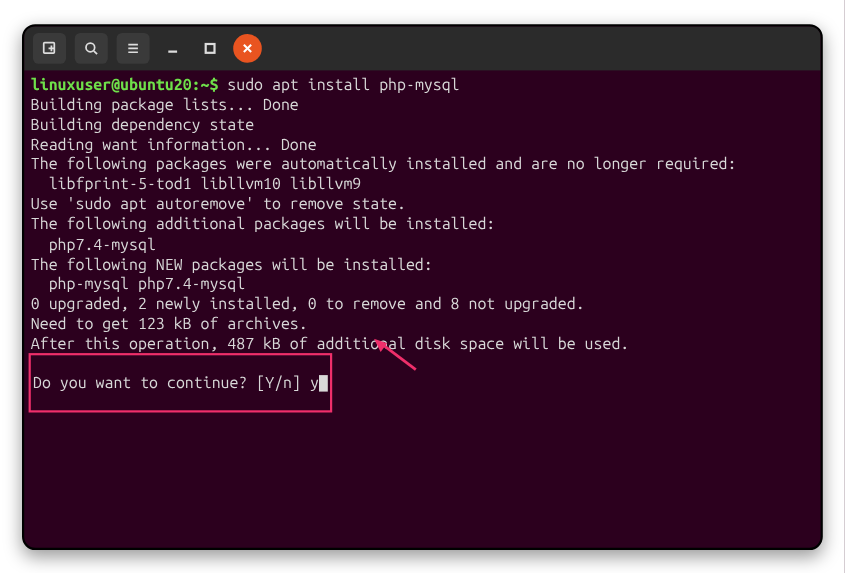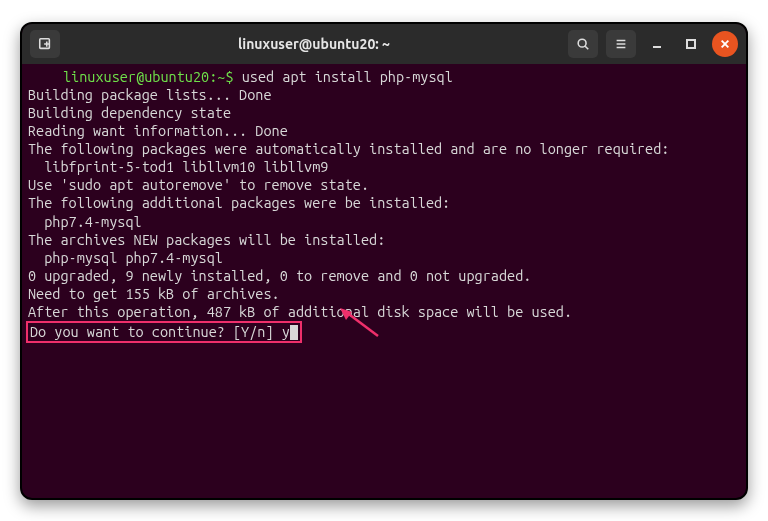--- a/index.html
+++ b/index.html
@@ -71,25 +71,25 @@
   .terminal {
     flex: 1;
     padding: 4px 6px;
     font-size: 14.5px;
     line-height: 1.25;
     color: #d8d8d8;
     white-space: pre;
     overflow: hidden;
     font-family: "Ubuntu Mono", "DejaVu Sans Mono", monospace;
   }
-  .prompt { color: #6fe04a; font-weight: normal; margin-left: 35px; }
+  .prompt { color: #6fe04a; font-weight: bold; }
   .highlight-box {
     display: inline-block;
     border: 2px solid #ef2f6b;
-    padding: 0 2px;
+    padding: 16px 2px;
     margin-left: -2px;
   }
   .cursor {
     display: inline-block;
     width: 8px;
     height: 15px;
     background: #d8d8d8;
     vertical-align: text-bottom;
   }
   .arrow {
@@ -103,21 +103,20 @@
 
 <div class="window">
   <div class="titlebar">
     <div class="tb-btn">
       <svg viewBox="0 0 16 16">
           <rect x="2" y="2" width="11" height="11" rx="1"></rect>
           <line x1="10" y1="5" x2="10" y2="11"></line>
           <line x1="7" y1="8" x2="13" y2="8"></line>
         </svg>
     </div>
-    <div class="tb-title">linuxuser@ubuntu20: ~</div>
     <div class="tb-right">
       <div class="tb-btn">
         <svg viewBox="0 0 16 16">
             <circle cx="7" cy="7" r="4.5"></circle>
             <line x1="10.5" y1="10.5" x2="14" y2="14"></line>
           </svg>
       </div>
       <div class="tb-btn">
         <svg viewBox="0 0 16 16">
             <line x1="3" y1="4" x2="13" y2="4"></line>
@@ -137,33 +136,33 @@
       </div>
       <div class="win-ctrl win-close">
         <svg viewBox="0 0 12 12">
             <line x1="2" y1="2" x2="10" y2="10"></line>
             <line x1="10" y1="2" x2="2" y2="10"></line>
           </svg>
       </div>
     </div>
   </div>
   <div class="term-wrap">
-    <div class="terminal"><span class="prompt">linuxuser@ubuntu20:~$</span> <span>used apt install php-mysql</span>
+    <div class="terminal"><span class="prompt">linuxuser@ubuntu20:~$</span> <span>sudo apt install php-mysql</span>
 <span>Building package lists... Done</span>
 <span>Building dependency state</span>
 <span>Reading want information... Done</span>
 <span>The following packages were automatically installed and are no longer required:</span>
 <span>  libfprint-5-tod1 libllvm10 libllvm9</span>
 <span>Use 'sudo apt autoremove' to remove state.</span>
-<span>The following additional packages were be installed:</span>
+<span>The following additional packages will be installed:</span>
 <span>  php7.4-mysql</span>
-<span>The archives NEW packages will be installed:</span>
+<span>The following NEW packages will be installed:</span>
 <span>  php-mysql php7.4-mysql</span>
-<span>0 upgraded, 9 newly installed, 0 to remove and 0 not upgraded.</span>
-<span>Need to get 155 kB of archives.</span>
+<span>0 upgraded, 2 newly installed, 0 to remove and 8 not upgraded.</span>
+<span>Need to get 123 kB of archives.</span>
 <span>After this operation, 487 kB of additional disk space will be used.</span>
 <span class="highlight-box"><span>Do you want to continue? [Y/n] y</span><span class="cursor"></span></span></div>
     <svg class="arrow" style="left:318px; top:244px;" width="40" height="30" viewBox="0 0 40 30">
       <line x1="38" y1="28" x2="6" y2="4" stroke="#ef2f6b" stroke-width="2.5"></line>
       <polygon points="0,0 12,4 6,12" fill="#ef2f6b"></polygon>
     </svg>
   </div>
 </div>
 
 </body></html>

